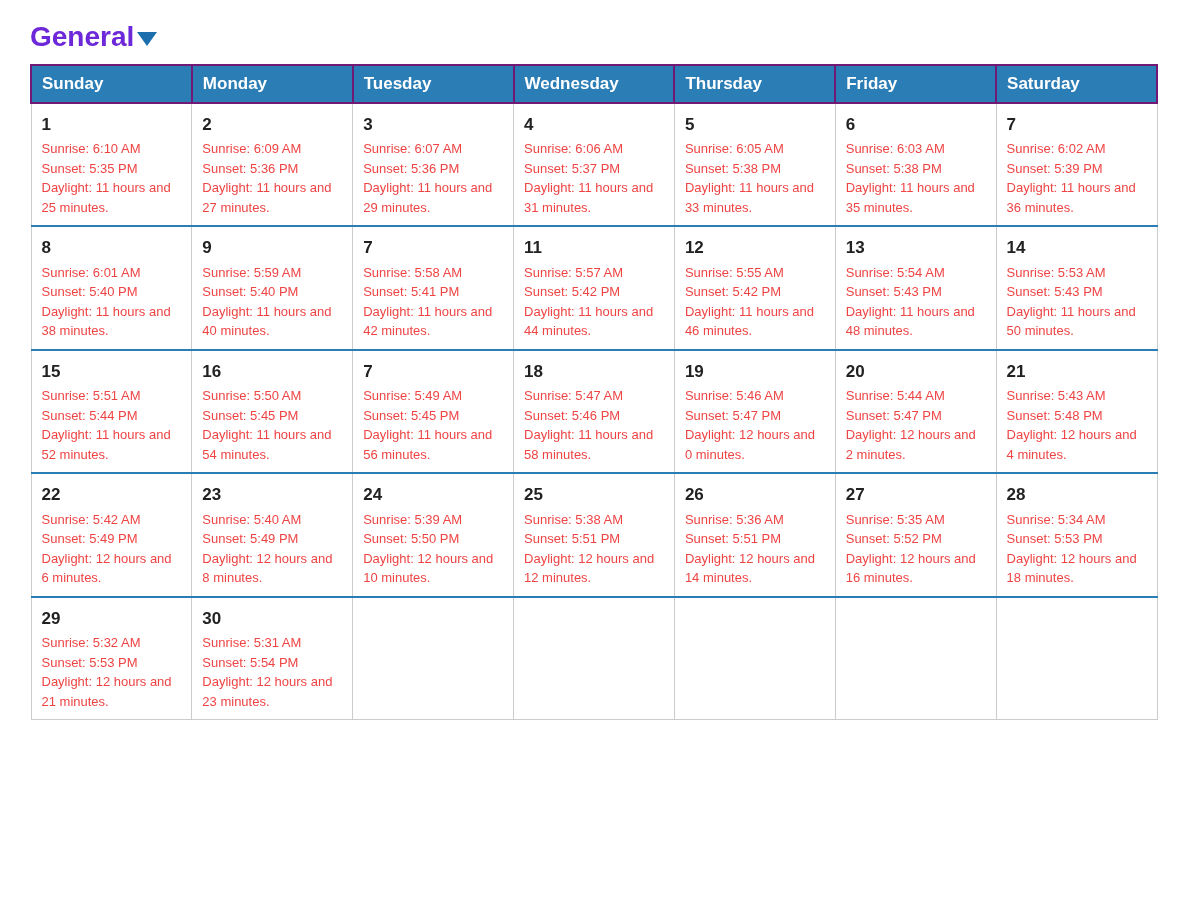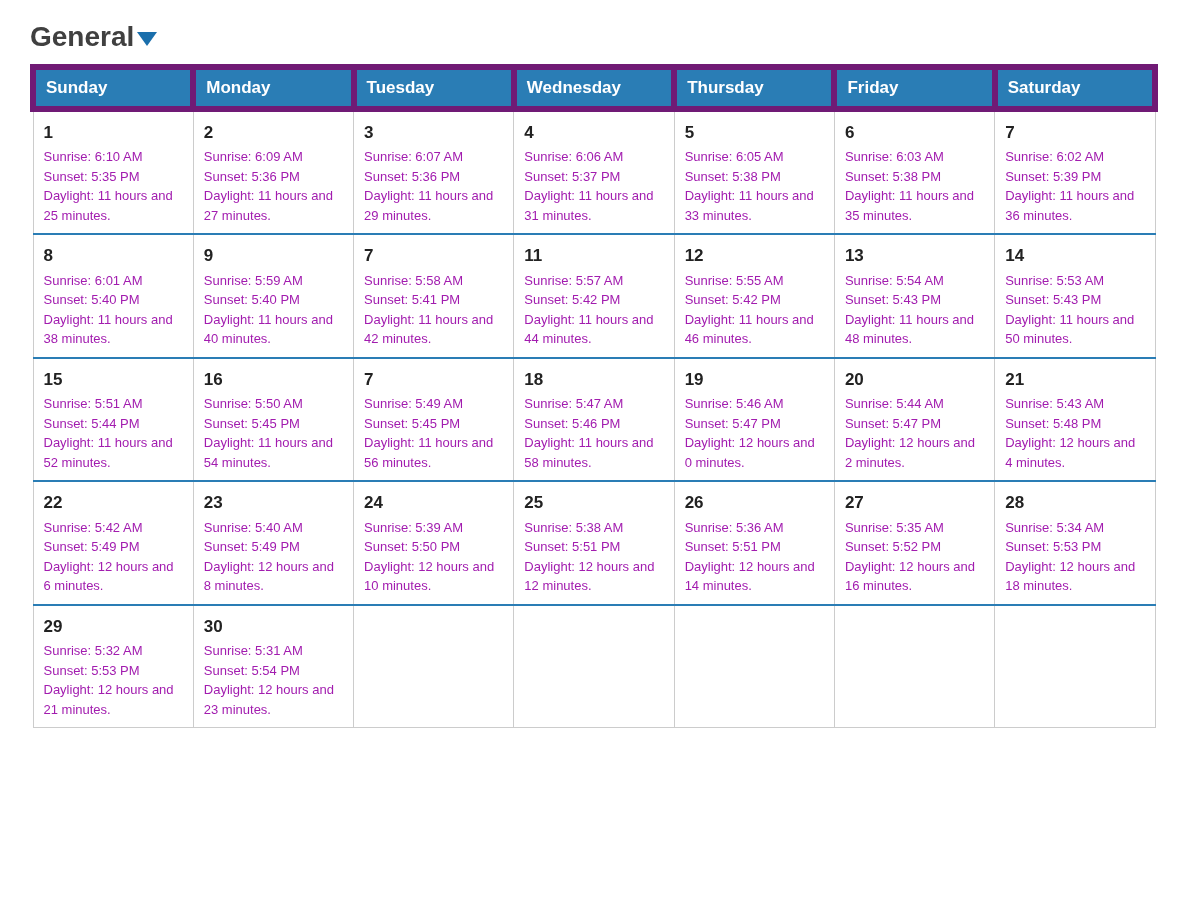--- a/index.html
+++ b/index.html
@@ -41,56 +41,56 @@
       border-collapse: collapse;
       margin-top: 8px;
     }
     .calendar-table th {
       background: #2a7db5;
       color: #fff;
       font-size: 17px;
       font-weight: bold;
       padding: 8px 10px;
       text-align: left;
-      border: 6px solid #701a75;
+      border: 2px solid #701a75;
     }
     .calendar-table td {
       vertical-align: top;
       padding: 8px 10px;
       border: 1px solid #ccc;
       font-size: 13px;
       line-height: 1.5;
       width: 14.28%;
     }
     .day-number {
       font-size: 17px;
       font-weight: bold;
       color: #222;
       display: block;
       margin-bottom: 2px;
     }
     .day-info {
-      color: #a21caf;
+      color: #ef4444;
       font-size: 13px;
     }
     .empty-cell {
       background: #fff;
     }
     tr.week-row td {
       border-top: 2px solid #2a7db5;
     }
   </style>
 </head>
 <body>
 
 <div class="header-area">
   <div class="logo-area">
   <div style="font-size:28px;font-weight:bold;color:#222;line-height:1.2;">
     <div style="display:flex;align-items:center;">
-      <span style="color:#404040;">General</span>
+      <span style="color:#6d28d9;">General</span>
       <span style="display:inline-block;width:0;height:0;border-left:10px solid transparent;border-right:10px solid transparent;border-top:14px solid #1a6fac;margin:0 3px;vertical-align:middle;margin-top:4px;"></span>
     </div>
   </div>
 </div>
   <div class="title-area">
     <div class="month-title"></div>
     <div class="location-subtitle"></div>
   </div>
 </div>
 

